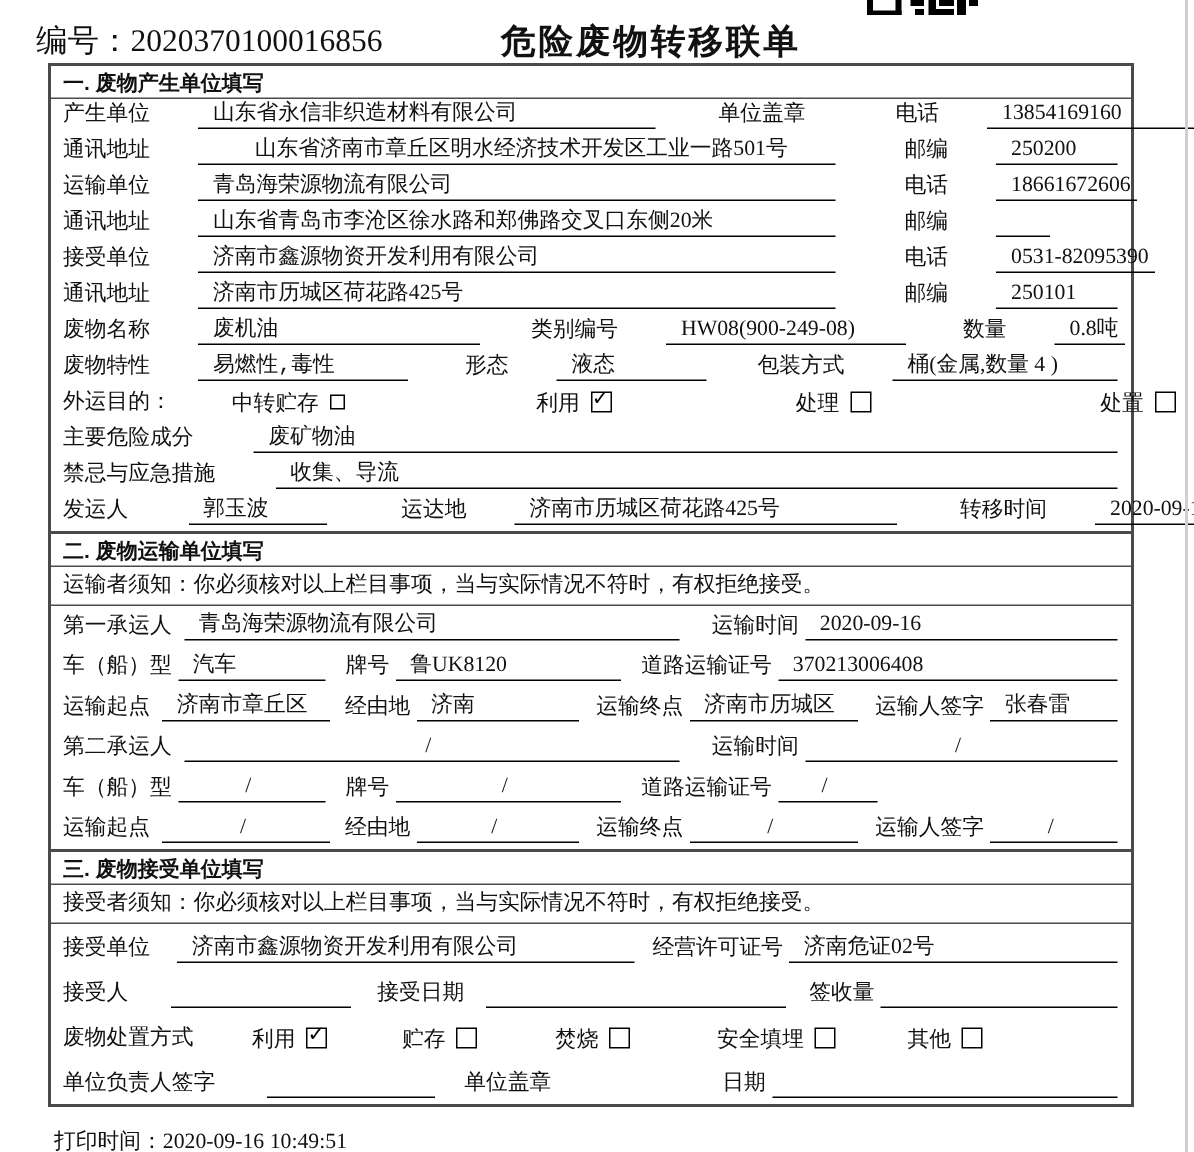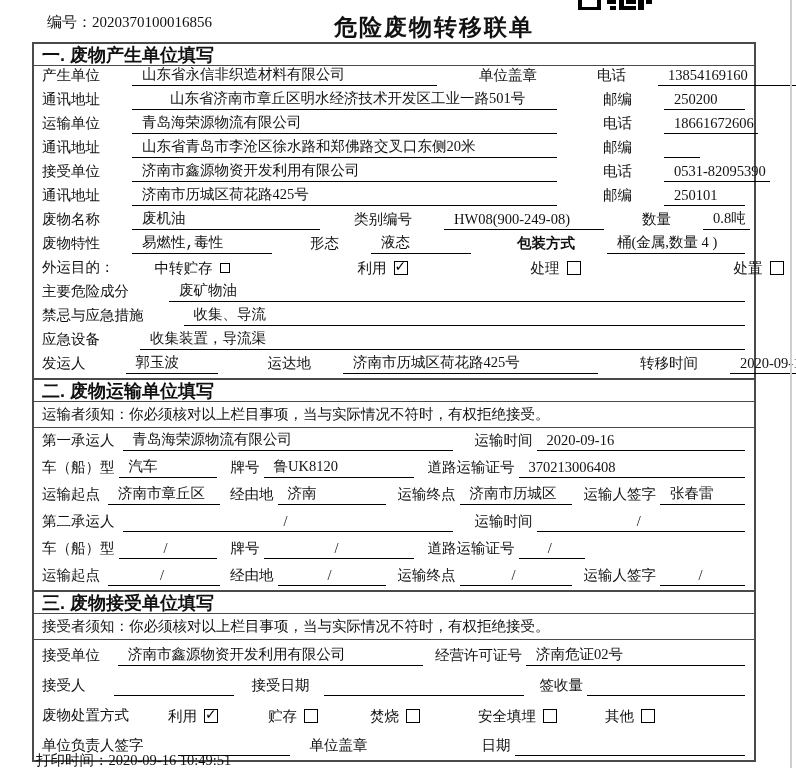--- a/index.html
+++ b/index.html
@@ -4,31 +4,31 @@
 <style>
   html,body{margin:0;padding:0;}
   body{
     width:796px;height:768px;background:#ffffff;color:#111;
     font-family:"Liberation Serif","DejaVu Serif",serif;
     position:relative;overflow:hidden;
   }
   .page-edge{position:absolute;top:0;bottom:0;right:4px;width:2px;background:#cfcfcf;}
   
   .header{position:absolute;left:0;top:0;width:100%;height:40px;}
-  .serial{position:absolute;left:47px;top:13px;font-size:15px;white-space:nowrap;}
+  .serial{position:absolute;left:24px;top:13px;font-size:21px;white-space:nowrap;}
   .title{position:absolute;left:334px;top:12px;font-size:23px;font-weight:bold;letter-spacing:2px;margin:0;white-space:nowrap;}
   .qr{position:absolute;left:578px;top:0;width:74px;height:10px;}
   
   .form-table{
     position:absolute;left:32px;top:42px;width:724px;
     border:2px solid #4a4a4a;box-sizing:border-box;background:#fff;
   }
   .section + .section{border-top:2px solid #4a4a4a;}
   .section-heading{
-    font-weight:bold;font-size:18px;height:20px;line-height:20px;
+    font-weight:bold;font-size:14px;height:20px;line-height:20px;
     padding:1px 6px 0 8px;border-bottom:1px solid #4a4a4a;
     font-family:"Liberation Sans","DejaVu Sans",sans-serif;
   }
   .note-row{
     height:25px;line-height:25px;padding:0 8px;font-size:14.5px;
     border-bottom:1px solid #4a4a4a;white-space:nowrap;
   }
   .row{
     display:flex;align-items:flex-end;padding:0 9px 4px 8px;
     box-sizing:border-box;white-space:nowrap;
@@ -128,21 +128,21 @@
         <span class="lbl" style="margin-left: 6px;">类别编号</span>
         <span class="fld" style="width: 160px;">HW08(900-249-08)</span>
         <span class="lbl" style="margin-left: 10px;">数量</span>
         <span class="fld flex">0.8吨</span>
       </div>
       <div class="row">
         <span class="lbl">废物特性</span>
         <span class="fld" style="width: 140px; font-family: Liberation Mono, monospace;">易燃性,毒性</span>
         <span class="lbl" style="margin-left: 10px;">形态</span>
         <span class="fld" style="width: 100px;">液态</span>
-        <span class="lbl" style="margin-left: 18px; font-weight: bold;">包装方式</span>
+        <span class="lbl" style="margin-left: 6px;">包装方式</span>
         <span class="fld flex">桶(金属,数量  4 )</span>
       </div>
       <div class="row">
         <span class="lbl">外运目的：</span>
         <span class="cbg" style="margin-left: 8px;">
           <span class="cb-lbl">中转贮存</span>
           <span class="box small"></span>
         </span>
         <span class="cbg" style="margin-left: 100px;">
           <span class="cb-lbl">利用</span>
@@ -159,24 +159,20 @@
           <span class="box"></span>
         </span>
       </div>
       <div class="row">
         <span class="lbl">主要危险成分</span>
         <span class="fld flex" style="margin-left: 8px;">废矿物油</span>
       </div>
       <div class="row">
         <span class="lbl">禁忌与应急措施</span>
         <span class="fld flex" style="margin-left: 8px;">收集、导流</span>
-      </div>
-      <div class="row">
-        <span class="lbl">应急设备</span>
-        <span class="fld flex" style="margin-left: 8px;">收集装置，导流渠</span>
       </div>
       <div class="row">
         <span class="lbl">发运人</span>
         <span class="fld" style="width: 92px; margin-left: 8px;">郭玉波</span>
         <span class="lbl" style="margin-left: 22px;">运达地</span>
         <span class="fld" style="width: 255px;">济南市历城区荷花路425号</span>
         <span class="lbl" style="margin-left: 14px;">转移时间</span>
         <span class="fld flex">2020-09-16</span>
       </div>
     </div>

